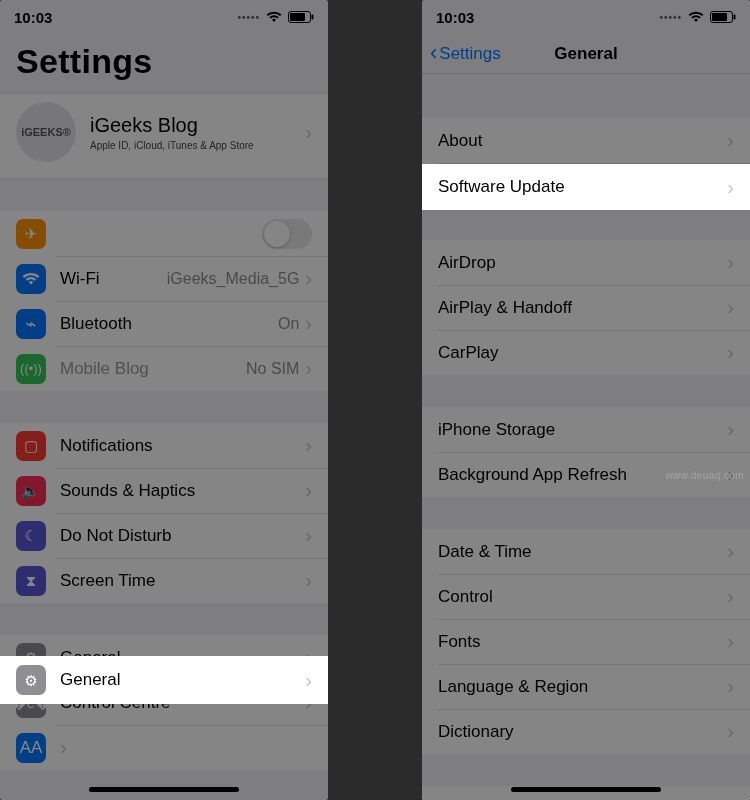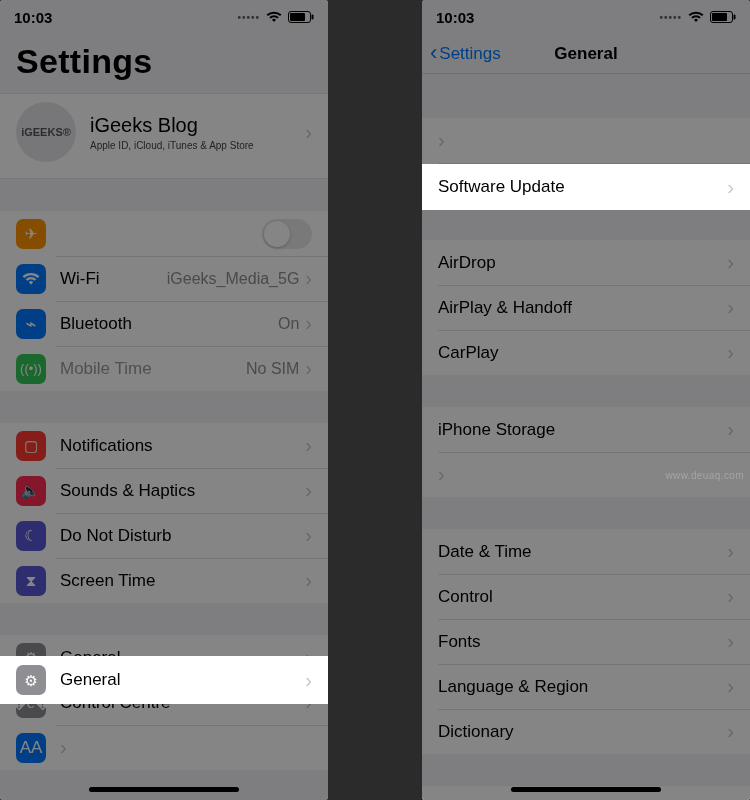--- a/index.html
+++ b/index.html
@@ -134,21 +134,21 @@
             <span class="glyph" style="font-size:18px;">⌁</span>
           </div>
         <span class="label">Bluetooth</span>
         <span class="detail">On</span>
         <span class="chev">›</span>
       </div>
       <div class="cell">
         <div class="appicon ic-mobile">
             <span class="glyph" style="font-size:13px;">((•))</span>
           </div>
-        <span class="label" style="color:#9a9a9f">Mobile Time</span>
+        <span class="label" style="color:#9a9a9f">Mobile Blog</span>
         <span class="detail">No SIM</span>
         <span class="chev">›</span>
       </div>
     </div>
 
     <div class="spacer"></div>
 
     <div class="group">
       <div class="cell">
         <div class="appicon ic-notif">
@@ -243,20 +243,21 @@
         <span class="chev">‹</span>
         <span>Settings</span>
       </div>
       <div class="navtitle">General</div>
     </div>
 
     <div class="spacer" style="height:44px"></div>
 
     <div class="group">
       <div class="cell">
+        <span class="label">About</span>
         <span class="chev">›</span>
       </div>
       <div class="cell">
         <span class="label">Software Update</span>
         <span class="chev">›</span>
       </div>
     </div>
 
     <div class="spacer"></div>
 
@@ -276,20 +277,21 @@
     </div>
 
     <div class="spacer"></div>
 
     <div class="group">
       <div class="cell">
           <span class="label">iPhone Storage</span>
           <span class="chev">›</span>
         </div>
       <div class="cell">
+          <span class="label">Background App Refresh</span>
           <span class="chev">›</span>
         </div>
     </div>
 
     <div class="spacer"></div>
 
     <div class="group">
       <div class="cell">
           <span class="label">Date &amp; Time</span>
           <span class="chev">›</span>

